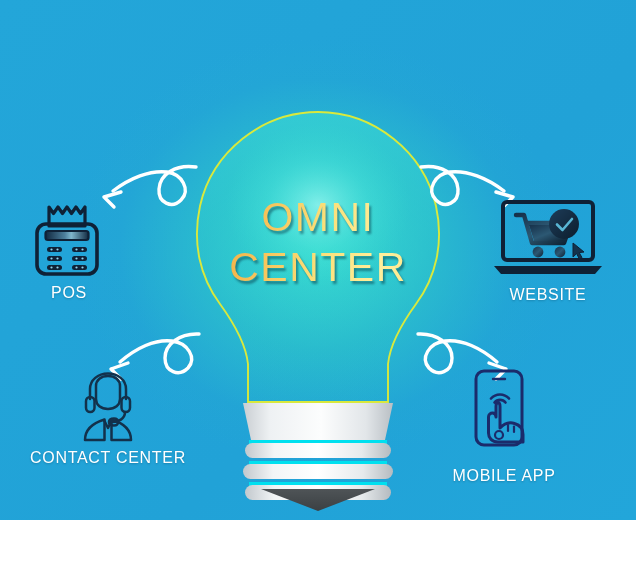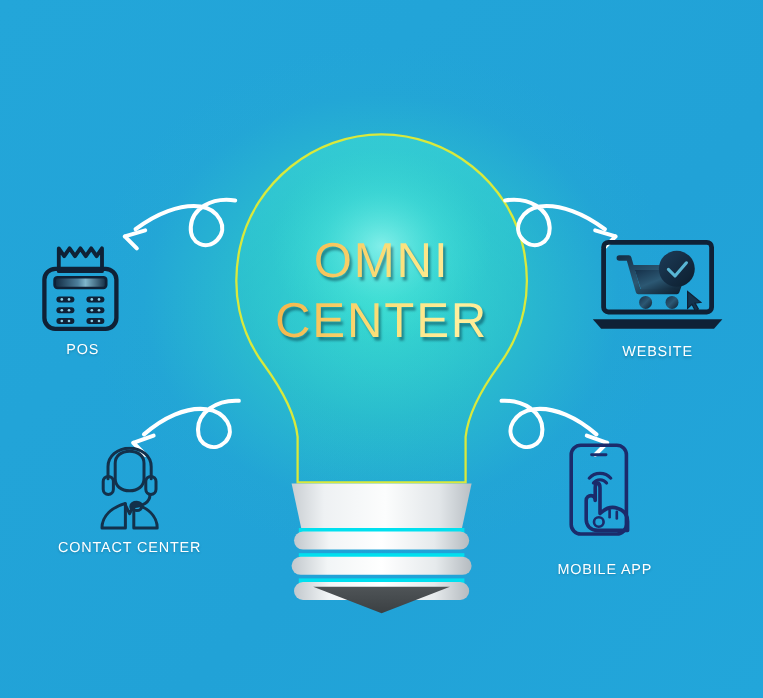--- a/index.html
+++ b/index.html
@@ -6,21 +6,21 @@
     margin: 0;
     padding: 0;
     background: #ffffff;
   }
   body {
     font-family: "Liberation Sans", sans-serif;
   }
   #canvas {
     position: relative;
     width: 636px;
-    height: 582px;
+    height: 520px;
     overflow: hidden;
     background:
       radial-gradient(ellipse 300px 260px at 318px 250px,
         rgba(60, 225, 210, 0.95) 0%,
         rgba(48, 205, 200, 0.55) 38%,
         rgba(40, 180, 200, 0.12) 66%,
         rgba(34, 165, 216, 0) 82%),
       linear-gradient(135deg, #23a6d9 0%, #22a4d8 30%, #21a2d7 60%, #22a6da 100%);
   }
 
@@ -54,21 +54,21 @@
   }
   .wordmark .line { display: block; }
 
   
   .node {
     position: absolute;
     text-align: center;
   }
   .node-label {
     color: #ffffff;
-    font-size: 12px;
+    font-size: 16px;
     letter-spacing: 0.7px;
     font-family: "Liberation Sans", sans-serif;
     white-space: nowrap;
     text-shadow: 0 1px 2px rgba(0, 45, 70, 0.28);
   }
   .node-icon {
     display: block;
     margin: 0 auto;
   }
 

